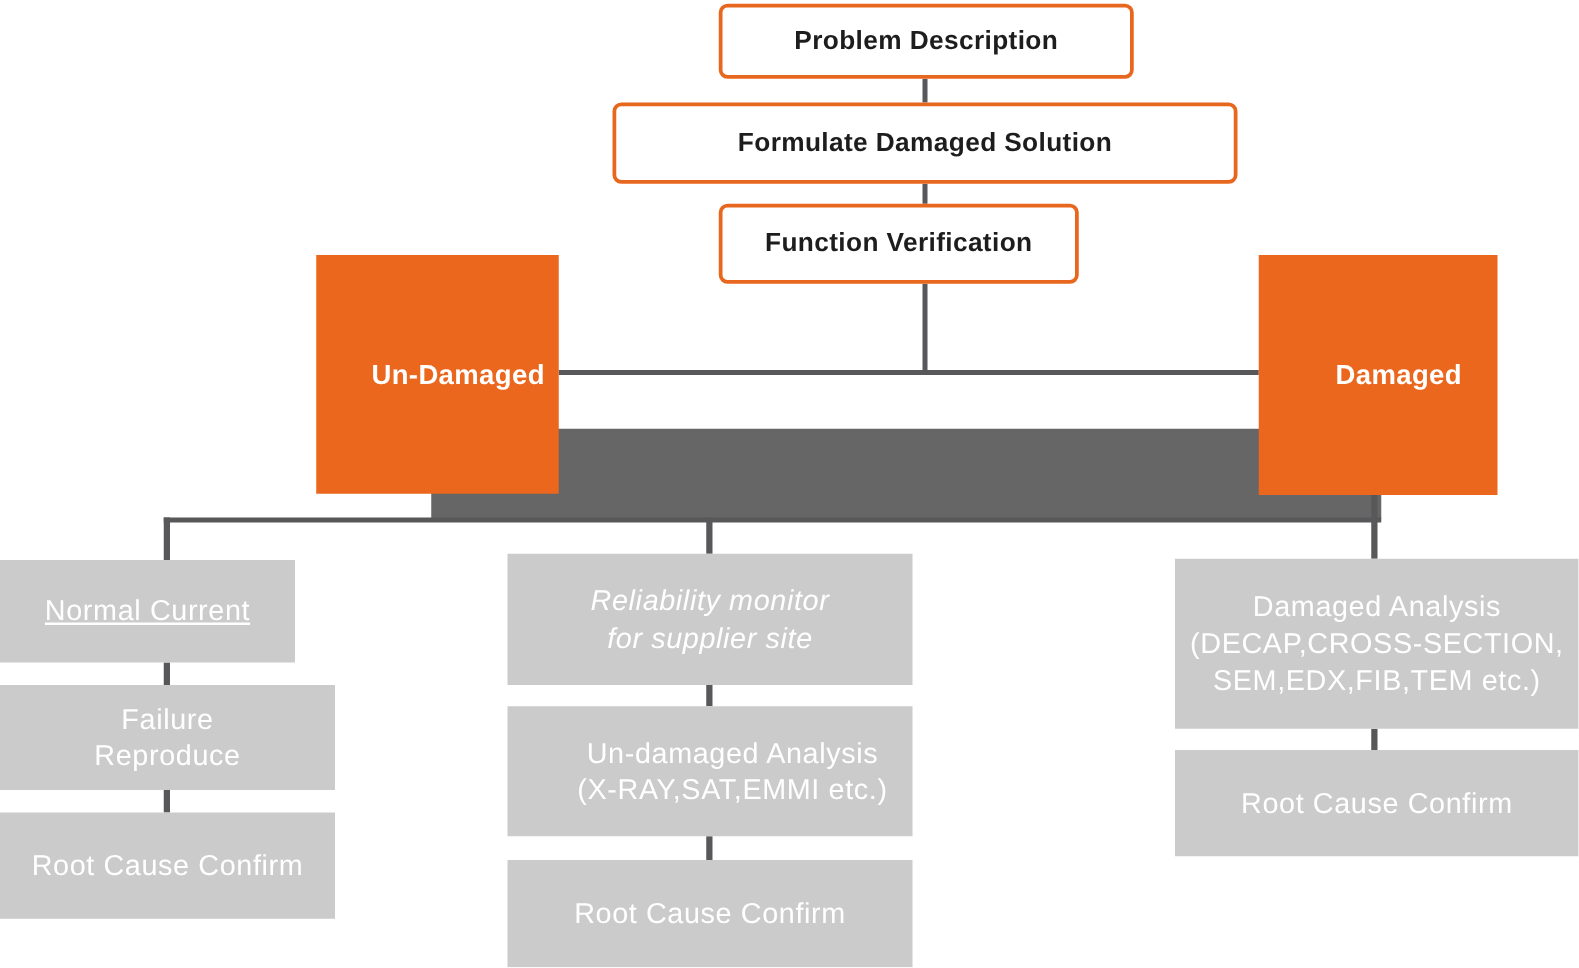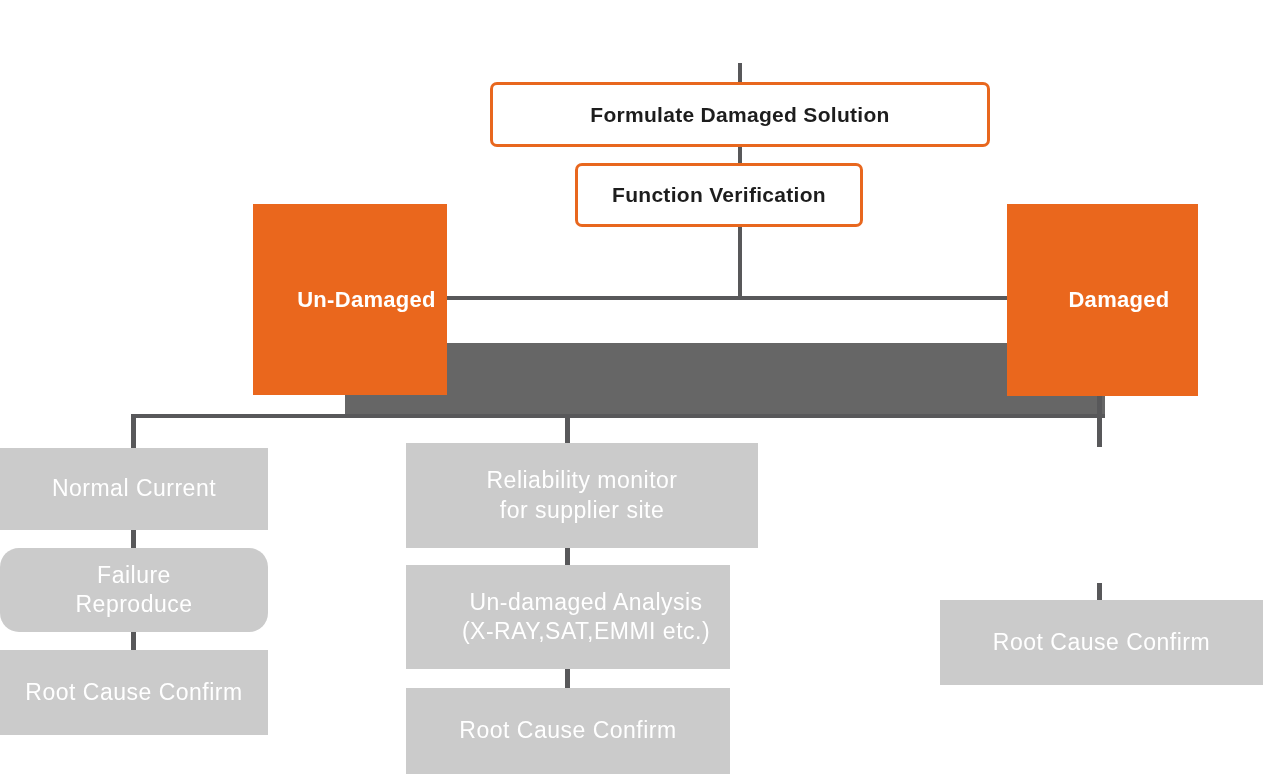--- a/index.html
+++ b/index.html
@@ -57,32 +57,36 @@
   <div class="abs line" style="left:738px;top:147px;width:4px;height:16px;"></div>
   <div class="abs line" style="left:738px;top:227px;width:4px;height:72px;"></div>
   <div class="abs line" style="left:447px;top:296px;width:560px;height:4px;"></div>
 
   <div class="abs line" style="left:131px;top:530px;width:5px;height:18px;"></div>
   <div class="abs line" style="left:131px;top:632px;width:5px;height:18px;"></div>
   <div class="abs line" style="left:565px;top:548px;width:5px;height:17px;"></div>
   <div class="abs line" style="left:565px;top:669px;width:5px;height:19px;"></div>
   <div class="abs line" style="left:1097px;top:583px;width:5px;height:17px;"></div>
 
+  <div class="abs flex box-outline" style="left:575px;top:3px;width:332px;height:60px;">Problem Description</div>
   <div class="abs flex box-outline" style="left:490px;top:82px;width:500px;height:65px;">Formulate Damaged Solution</div>
   <div class="abs flex box-outline" style="left:575px;top:163px;width:288px;height:64px;">Function Verification</div>
 
   <div class="abs flex box-orange" style="left:253px;top:204px;width:194px;height:191px;">Un-Damaged</div>
   <div class="abs flex box-orange" style="left:1007px;top:204px;width:191px;height:192px;">Damaged</div>
 
-  <div class="abs flex box-gray" style="left:0px;top:448px;width:268px;height:82px;">Normal Current</div>
-  <div class="abs flex box-gray" style="left:0px;top:548px;width:268px;height:84px;border-radius:19px;">Failure
+  <div class="abs flex box-gray" style="left:0px;top:448px;width:236px;height:82px;text-decoration:underline;">Normal Current</div>
+  <div class="abs flex box-gray" style="left:0px;top:548px;width:268px;height:84px;">Failure
 Reproduce</div>
   <div class="abs flex box-gray" style="left:0px;top:650px;width:268px;height:85px;">Root Cause Confirm</div>
 
-  <div class="abs flex box-gray" style="left:406px;top:443px;width:352px;height:105px;">Reliability monitor
+  <div class="abs flex box-gray" style="left:406px;top:443px;width:324px;height:105px;font-style:italic;">Reliability monitor
 for supplier site</div>
   <div class="abs flex box-gray" style="left:406px;top:565px;width:324px;height:104px;padding-left:36px;">Un-damaged Analysis
 (X-RAY,SAT,EMMI etc.)</div>
   <div class="abs flex box-gray" style="left:406px;top:688px;width:324px;height:86px;">Root Cause Confirm</div>
 
+  <div class="abs flex box-gray" style="left:940px;top:447px;width:323px;height:136px;">Damaged Analysis
+(DECAP,CROSS-SECTION,
+SEM,EDX,FIB,TEM etc.)</div>
   <div class="abs flex box-gray" style="left:940px;top:600px;width:323px;height:85px;">Root Cause Confirm</div>
 
 </div>
 
 </body></html>

